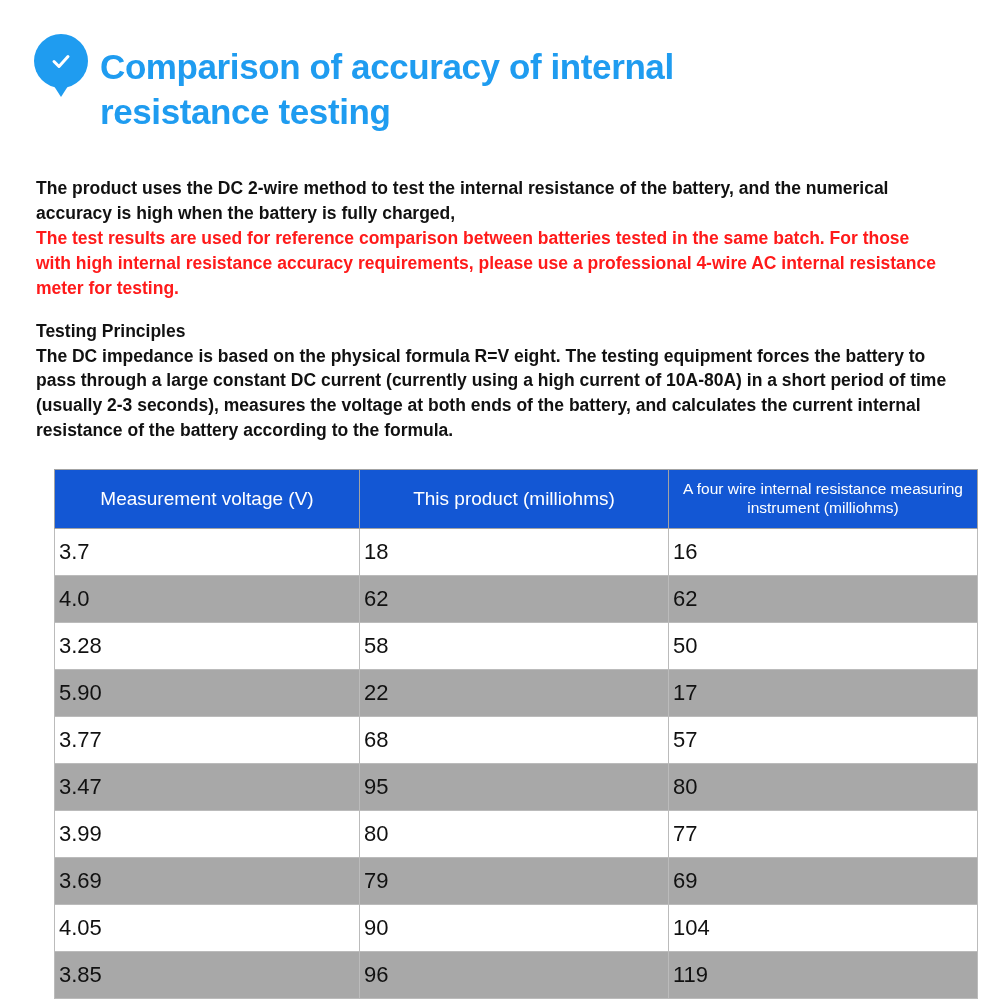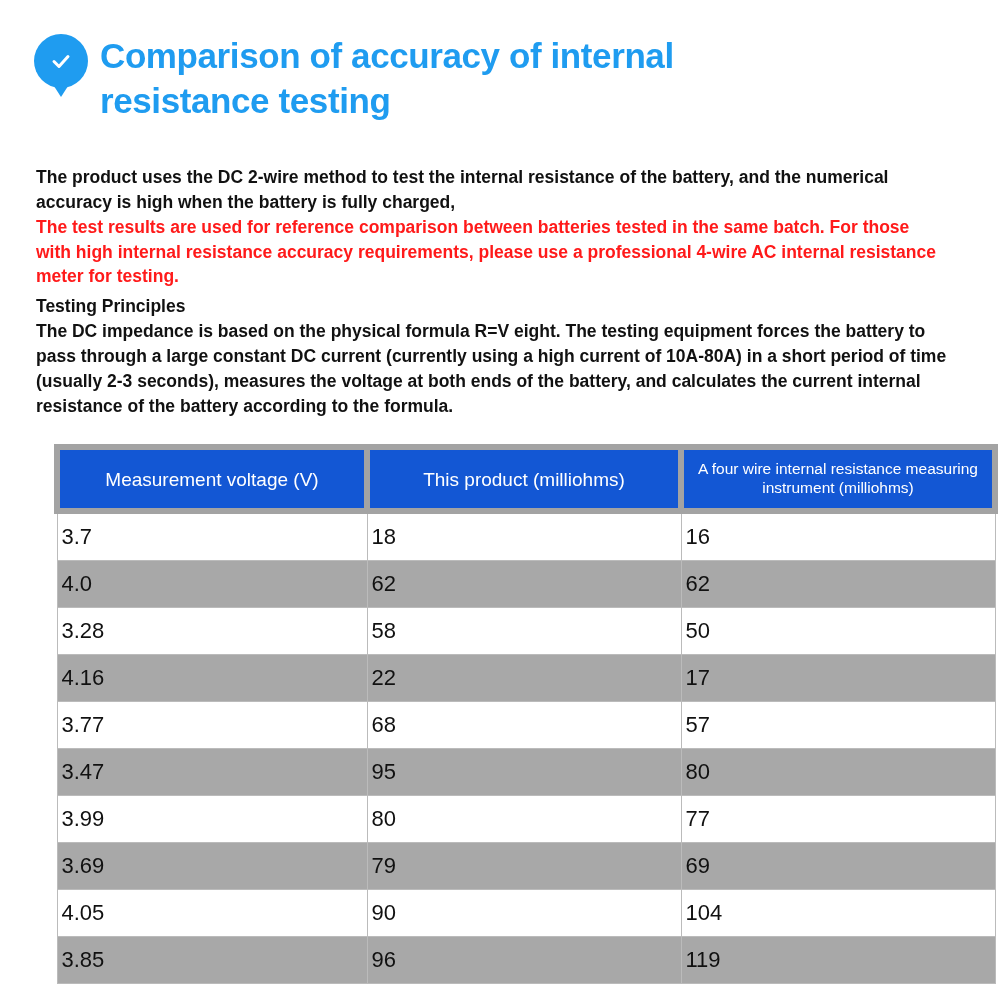--- a/index.html
+++ b/index.html
@@ -56,55 +56,54 @@
   }
   .badge svg { display: block; }
 
   .title {
     font-size: 35px;
     line-height: 1.28;
     font-weight: bold;
     color: #1f9cf0;
     letter-spacing: -0.4px;
     max-width: 620px;
-    margin-top: 12px;
   }
 
   
   .content {
     padding: 18px 52px 0 36px;
     font-weight: bold;
   }
   p {
     margin: 0;
     font-size: 17.5px;
     line-height: 1.42;
     color: #111111;
   }
   .para-black { margin-bottom: 0; }
   .para-red {
     color: #ff1a1a;
-    margin-bottom: 5px;
+    margin-bottom: 18px;
   }
   .para-principles { margin-bottom: 0; }
 
   
   .table-wrap {
     padding: 26px 50px 0 54px;
   }
   table {
     width: 896px;
     border-collapse: collapse;
     table-layout: fixed;
   }
   thead th {
     background: #1357d4;
     color: #ffffff;
     font-weight: normal;
-    border: 6px solid #a3a3a3;
+    border: 1px solid #a3a3a3;
     padding: 10px 4px;
     text-align: center;
     vertical-align: middle;
     line-height: 1.22;
   }
   th.col-voltage { width: 296px; font-size: 19px; }
   th.col-product { width: 300px; font-size: 19px; }
   th.col-fourwire { width: 300px; font-size: 15.5px; }
   tbody td {
     border: 1px solid #bbbbbb;
@@ -159,21 +158,21 @@
           <td>4.0</td>
           <td>62</td>
           <td>62</td>
         </tr>
         <tr class="odd">
           <td>3.28</td>
           <td>58</td>
           <td>50</td>
         </tr>
         <tr class="even">
-          <td>4.16</td>
+          <td>5.90</td>
           <td>22</td>
           <td>17</td>
         </tr>
         <tr class="odd">
           <td>3.77</td>
           <td>68</td>
           <td>57</td>
         </tr>
         <tr class="even">
           <td>3.47</td>

